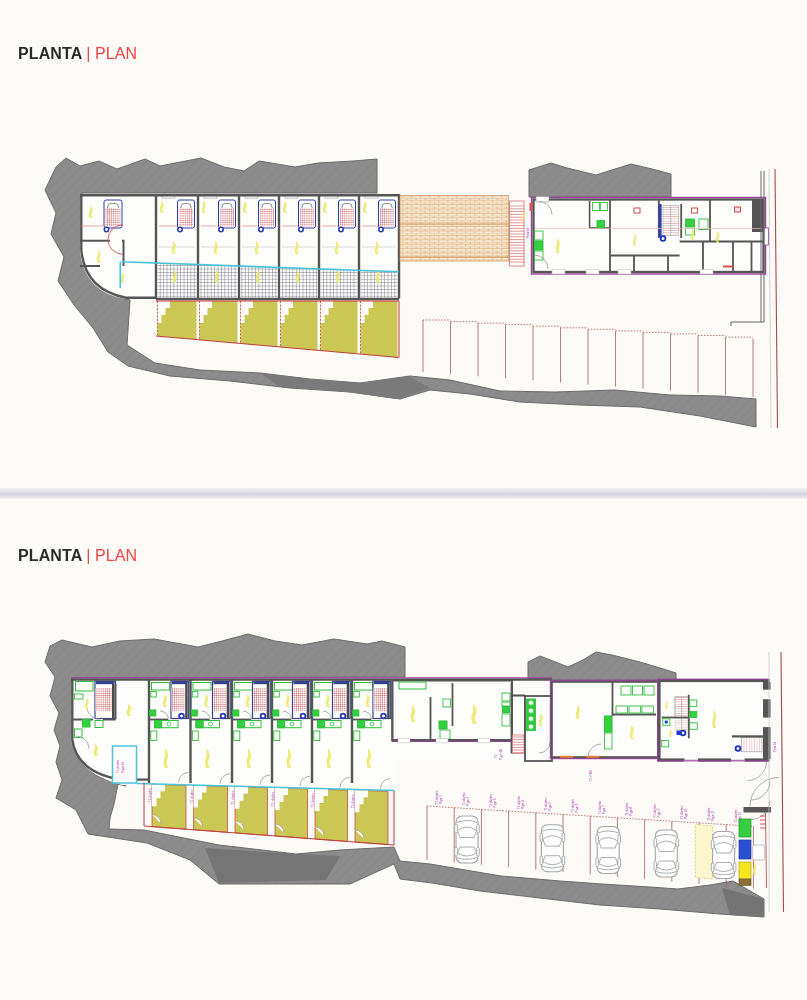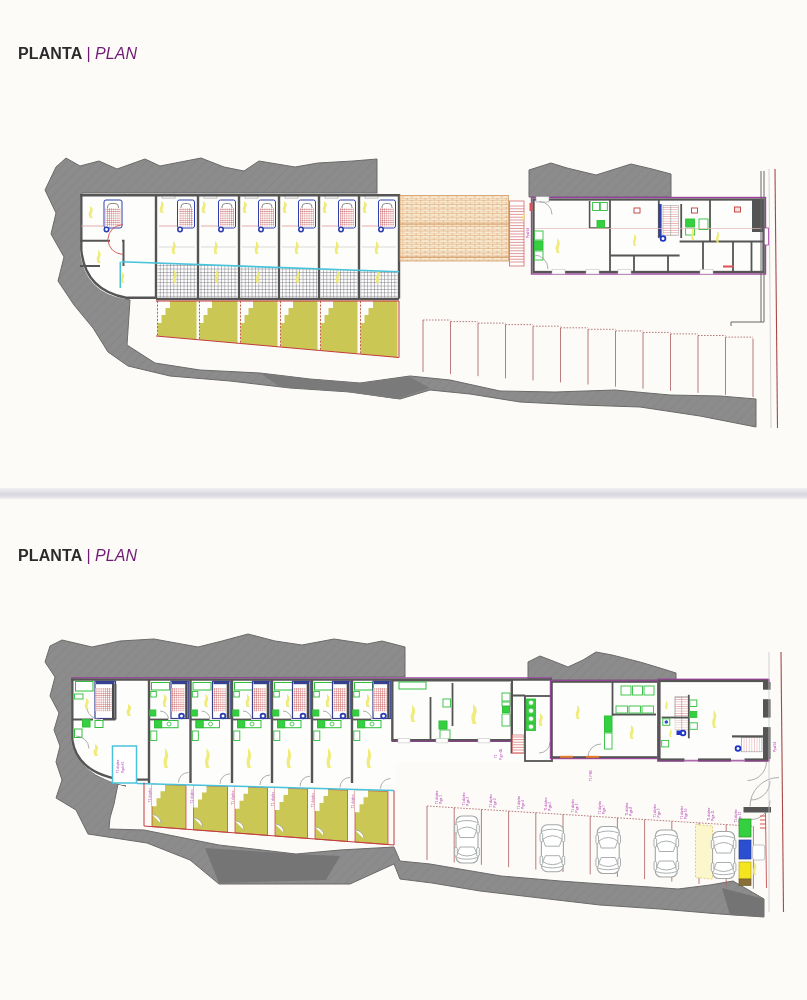--- a/index.html
+++ b/index.html
@@ -1,16 +1,16 @@
 <!DOCTYPE html>
 <html><head><meta charset="utf-8"><style>
 html,body{margin:0;padding:0;background:#fcfbf8;}
 #sheet{position:relative;width:807px;height:1000px;background:#fcfbf8;overflow:hidden;font-family:"Liberation Sans",sans-serif;}
 .hd{position:absolute;left:18px;font-size:16px;letter-spacing:0.1px;color:#2b2b2b;font-weight:700;}
-.hd .thin{font-weight:400;color:#701a75;font-style:italic;}
+.hd .thin{font-weight:400;color:#ef4444;}
 </style></head><body>
 <div id="sheet">
 
 <div class="hd" style="top:45px;">PLANTA <span class="thin">| PLAN</span></div>
 
 <div class="hd" style="top:547px;">PLANTA <span class="thin">| PLAN</span></div>
 
 <div style="position:absolute;top:488px;left:0;width:807px;height:11px;background:linear-gradient(#f0f0f3,#d6d6de 60%,#f0f0f2)"></div>
 <svg width="807" height="1000" viewBox="0 0 807 1000" style="position:absolute;left:0;top:0" xmlns="http://www.w3.org/2000/svg">
 <defs>

